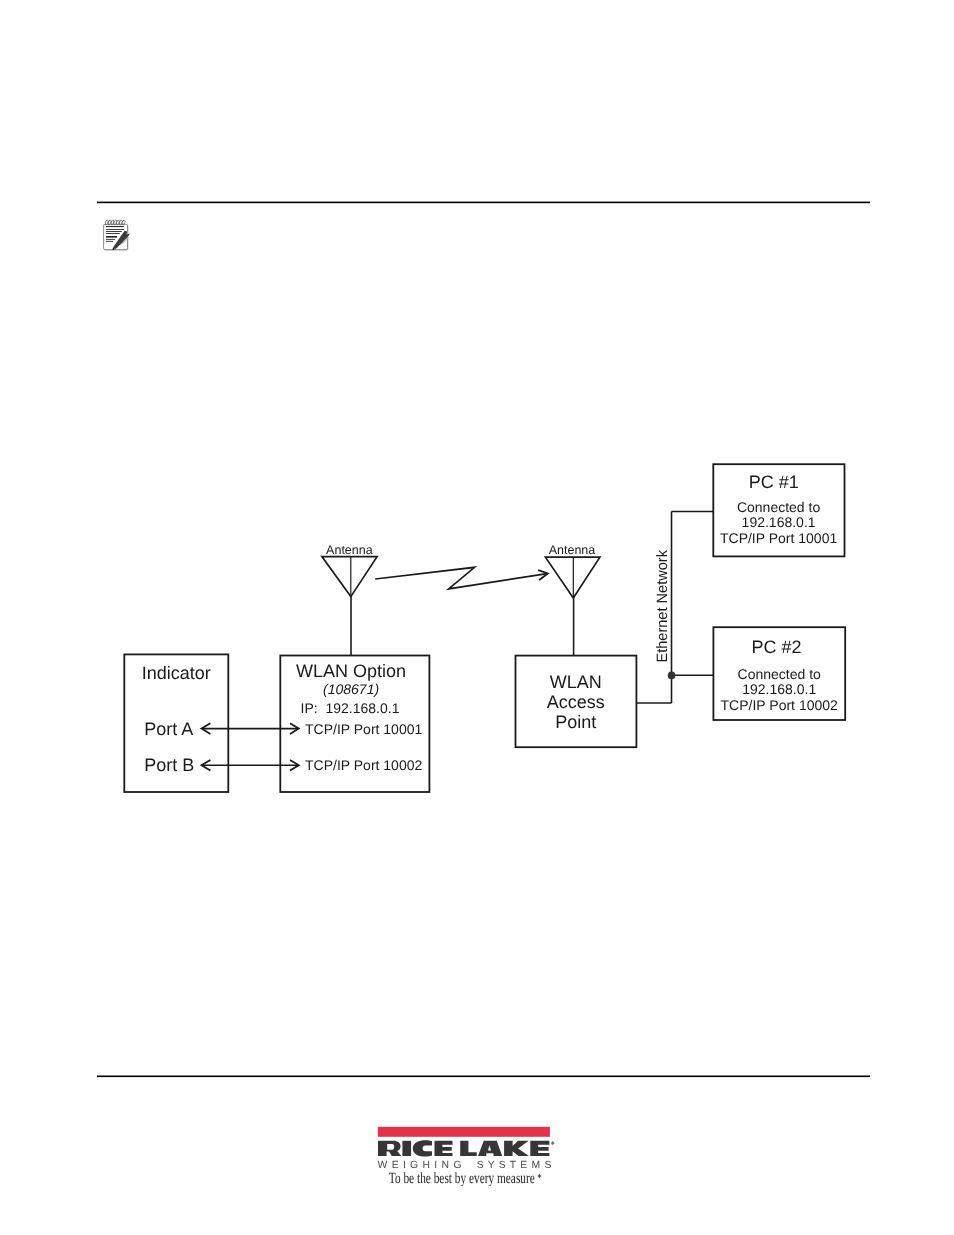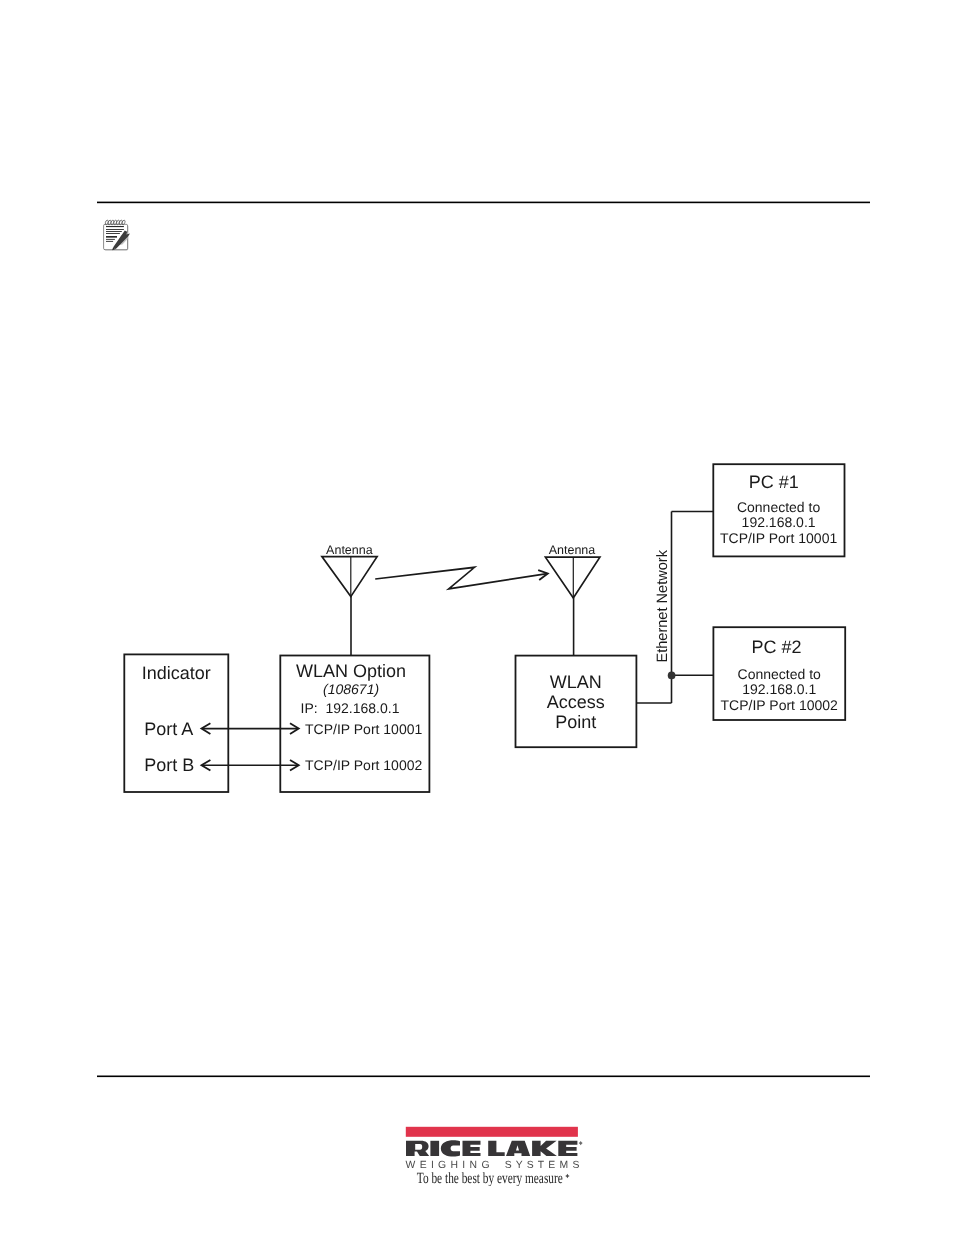--- a/index.html
+++ b/index.html
@@ -129,21 +129,21 @@
       <text x="778.6" y="527.0" font-size="14" text-anchor="middle">192.168.0.1</text>
       <text x="778.6" y="542.5" font-size="14" text-anchor="middle">TCP/IP Port 10001</text>
 
       <text x="776.4" y="653.2" font-size="18" text-anchor="middle">PC #2</text>
       <text x="779.2" y="678.8" font-size="14" text-anchor="middle">Connected to</text>
       <text x="779.2" y="694.4" font-size="14" text-anchor="middle">192.168.0.1</text>
       <text x="779.2" y="710.1" font-size="14" text-anchor="middle">TCP/IP Port 10002</text>
     </g>
   </svg>
 
-  <div class="abs" style="left:404px; top:1124px; width:182px; height:62px;">
+  <div class="abs" style="left:376px; top:1124px; width:182px; height:62px;">
     <svg width="182" height="62" viewBox="0 0 1820 620">
       <rect x="18" y="28" width="1721" height="100" fill="#E1344C"></rect>
       <g fill="#373537" transform="translate(20,168)" aria-label="RICE LAKE">
         <path transform="translate(0,0)" d="M0,0 L150,0 C197,0 226,22 226,55 C226,78 214,94 193,101 L232,152 L138,152 L110,106 L86,106 L86,152 L0,152 Z M92,32 L92,89 L140,89 C156,89 162,80 162,60 C162,40 156,32 140,32 Z"></path>
         <path transform="translate(244,0)" d="M0,0 L87,0 L87,152 L0,152 Z"></path>
         <path transform="translate(348,0)" d="M126,-6 C64,-6 0,18 0,76 C0,134 64,158 126,158 C150,158 173,155 192,147 L192,104 L124,104 C108,104 98,92 98,76 C98,60 108,48 124,48 L192,48 L192,5 C173,-3 150,-6 126,-6 Z"></path>
         <path transform="translate(565,0)" d="M0,0 L180,0 L180,40 L79,40 L79,62 L172,62 L172,100 L79,100 L79,122 L180,122 L180,152 L0,152 Z"></path>
         <path transform="translate(822,0)" d="M0,0 L82,0 L82,114 L165,114 L165,152 L0,152 Z"></path>
         <path transform="translate(1000,0)" d="M58,0 L187,0 L242,152 L155,152 L155,124 L83,124 L83,152 L0,152 Z M115,44 L100,98 L130,98 Z"></path>
         <path transform="translate(1261,0)" d="M0,0 L85,0 L85,52 L140,0 L245,0 L140,78 L248,152 L143,152 L85,104 L85,152 L0,152 Z"></path>

